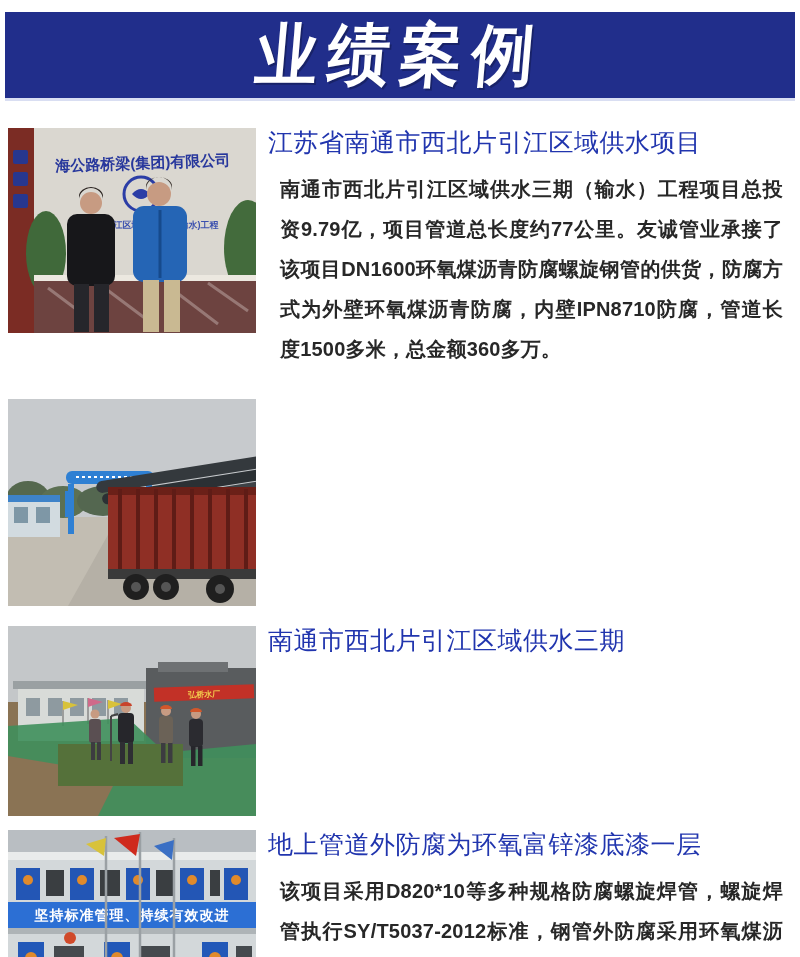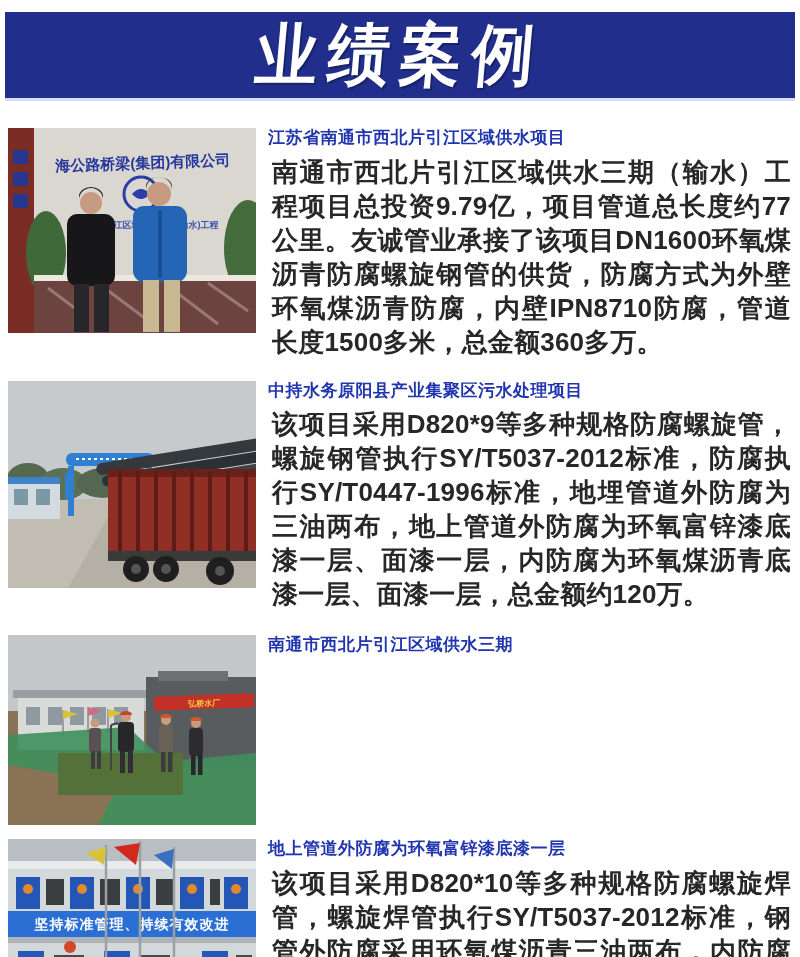--- a/index.html
+++ b/index.html
@@ -18,24 +18,24 @@
   .case{display:flex;gap:12px;padding:0 5px 0 8px;align-items:flex-start;}
   .case.m1{margin-top:30px;}
   .case.m2{margin-top:18px;}
   .case.m3{margin-top:20px;}
   .case.m4{margin-top:14px;}
 
   .photo{flex:0 0 248px;width:248px;overflow:hidden;background:#ccc;}
   .photo svg{display:block;width:248px;}
 
   .content{flex:1;min-width:0;}
-  .case-title{margin:0 0 7px 0;color:#2135ae;font-size:17px;font-weight:700;
+  .case-title{margin:0 0 7px 0;color:#2135ae;font-size:25px;font-weight:400;
               letter-spacing:0.5px;line-height:1.15;}
-  .case-body{margin:4px;color:#272727;font-size:26px;font-weight:700;
-             line-height:34px;text-align:justify;letter-spacing:0.2px;}
+  .case-body{margin:12px;color:#272727;font-size:20px;font-weight:700;
+             line-height:40px;text-align:justify;letter-spacing:0.2px;}
 
   svg text{font-family:"Liberation Sans",sans-serif;}
 </style>
 </head>
 <body>
 
 <div class="page">
 
   <header class="banner">
     <h1>业绩案例</h1>
@@ -133,24 +133,20 @@
           <rect x="100" y="170" width="148" height="10" fill="#3a3a3a"></rect>
           <circle cx="128" cy="188" r="13" fill="#1f1f1f"></circle>
             <circle cx="128" cy="188" r="5" fill="#555"></circle>
           <circle cx="158" cy="188" r="13" fill="#1f1f1f"></circle>
             <circle cx="158" cy="188" r="5" fill="#555"></circle>
           <circle cx="212" cy="190" r="14" fill="#1f1f1f"></circle>
             <circle cx="212" cy="190" r="5" fill="#555"></circle>
         </g>
       </svg>
     </figure>
-    <div class="content">
-      <h2 class="case-title">中持水务原阳县产业集聚区污水处理项目</h2>
-      <p class="case-body">该项目采用D820*9等多种规格防腐螺旋管，螺旋钢管执行SY/T5037-2012标准，防腐执行SY/T0447-1996标准，地埋管道外防腐为三油两布，地上管道外防腐为环氧富锌漆底漆一层、面漆一层，内防腐为环氧煤沥青底漆一层、面漆一层，总金额约120万。</p>
-    </div>
   </section>
 
   <section class="case m3">
     <figure class="photo" style="margin:0">
       <svg viewBox="0 0 248 190" preserveAspectRatio="none">
         <rect x="0" y="0" width="248" height="78" fill="#c4c7c9"></rect>
         <rect x="0" y="76" width="248" height="114" fill="#8a7354"></rect>
         <g>
           <rect x="5" y="55" width="135" height="8" fill="#9aa0a2"></rect>
           <rect x="10" y="63" width="126" height="52" fill="#d8dbd8"></rect>

